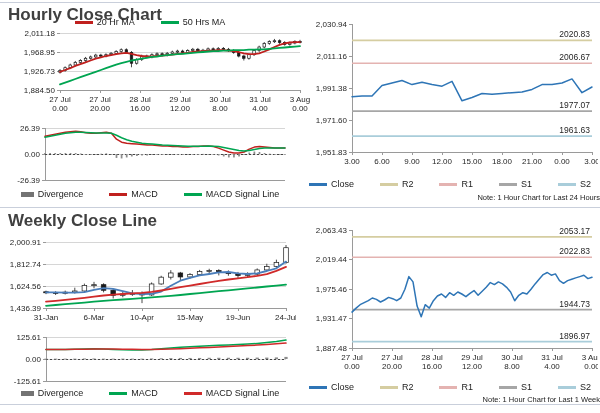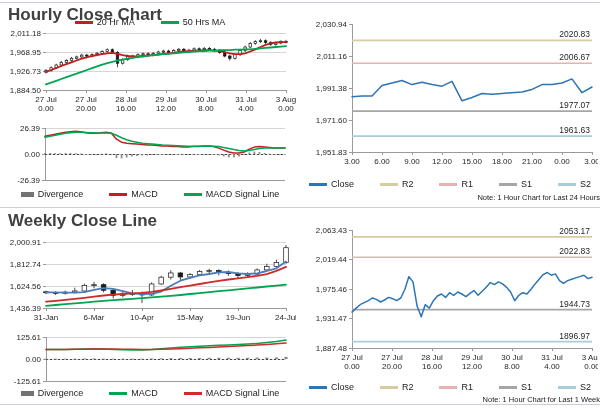--- a/index.html
+++ b/index.html
@@ -26,21 +26,21 @@
   <div class="legend" id="lg-hp" style="left:0;top:17px;width:300px">
       <span class="it">
         <span class="sw" style="background: rgb(192, 32, 30);"></span>
         <span>20 Hr MA</span>
       </span>
       <span class="it">
         <span class="sw" style="background: rgb(0, 165, 81);"></span>
         <span>50 Hrs MA</span>
       </span>
     </div>
-  <div class="chartbox" id="c-hp" style="left:2px;top:28px">
+  <div class="chartbox" id="c-hp" style="left:16px;top:28px">
       <svg width="294" height="94" viewBox="0 0 294 94">
         <line x1="44" y1="5" x2="284" y2="5" stroke="#d6d6d6" stroke-width="1" shape-rendering="crispEdges"></line>
         <line x1="41" y1="5" x2="44" y2="5" stroke="#9a9a9a" stroke-width="1" shape-rendering="crispEdges"></line>
         <text x="39" y="7.8" text-anchor="end" font-size="8" fill="#262626" font-family="Liberation Sans, sans-serif">2,011.18</text>
         <line x1="44" y1="24" x2="284" y2="24" stroke="#d6d6d6" stroke-width="1" shape-rendering="crispEdges"></line>
         <line x1="41" y1="24" x2="44" y2="24" stroke="#9a9a9a" stroke-width="1" shape-rendering="crispEdges"></line>
         <text x="39" y="26.8" text-anchor="end" font-size="8" fill="#262626" font-family="Liberation Sans, sans-serif">1,968.95</text>
         <line x1="44" y1="43" x2="284" y2="43" stroke="#d6d6d6" stroke-width="1" shape-rendering="crispEdges"></line>
         <line x1="41" y1="43" x2="44" y2="43" stroke="#9a9a9a" stroke-width="1" shape-rendering="crispEdges"></line>
         <text x="39" y="45.8" text-anchor="end" font-size="8" fill="#262626" font-family="Liberation Sans, sans-serif">1,926.73</text>

